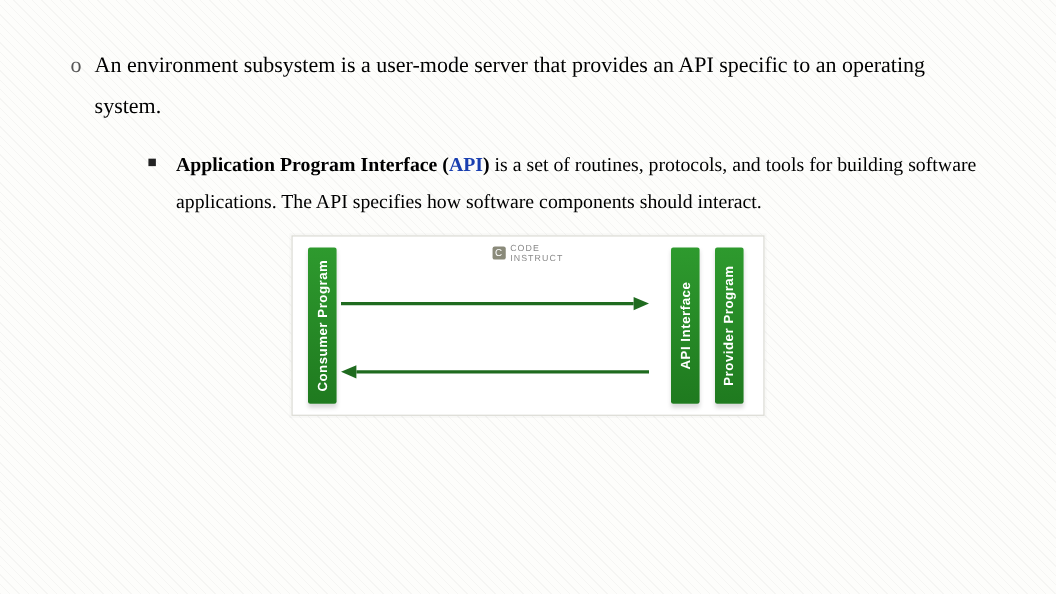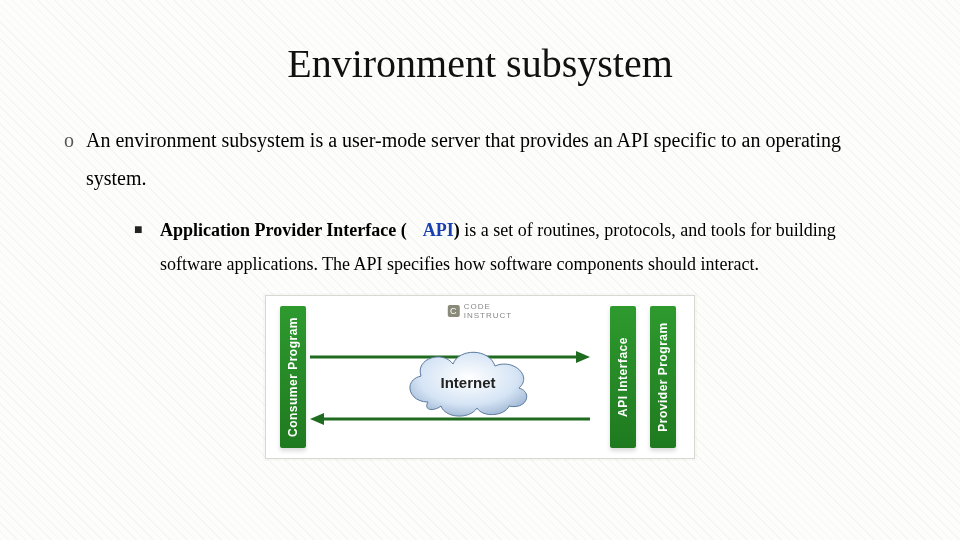--- a/index.html
+++ b/index.html
@@ -50,21 +50,21 @@
   }
   .lvl2 .bullet {
     width: 26px;
     flex: 0 0 26px;
     color: #222;
     font-size: 14px;
     padding-top: 4px;
   }
   .lvl2 .text { flex: 1; }
   .api-bold { font-weight: 700; }
-  .api-link { font-weight: 700; color: #1a3fb0; margin-left: 16px; }
+  .api-link { font-weight: 700; color: #1a3fb0; }
 
   
   .diagram {
     margin: 14px auto 0;
     width: 430px;
     height: 164px;
     background: #fff;
     border: 1px solid #d8d8d0;
     position: relative;
     box-sizing: border-box;
@@ -144,31 +144,30 @@
   }
   .arrow svg { display: block; }
   .arrow-top { left: 44px; top: 54px; width: 280px; }
   .arrow-bot { left: 44px; top: 116px; width: 280px; }
 </style>
 </head>
 <body>
 
 <div class="slide">
 
-  <h1 class="title">Environment subsystem</h1>
 
   <div class="lvl1">
     <div class="bullet">o</div>
     <div class="text">An environment subsystem is a user-mode server that provides an API specific to an operating system.</div>
   </div>
 
   <div class="lvl2">
     <div class="bullet">■</div>
     <div class="text">
-      <span class="api-bold">Application Provider Interface (</span><span class="api-link">API</span><span class="api-bold">)</span><span> is a set of routines, protocols, and tools for building software applications. The API specifies how software components should interact.</span>
+      <span class="api-bold">Application Program Interface (</span><span class="api-link">API</span><span class="api-bold">)</span><span> is a set of routines, protocols, and tools for building software applications. The API specifies how software components should interact.</span>
     </div>
   </div>
 
   <div class="diagram">
 
     <div class="logo">
       <span class="sq">C</span>
       <span>
         <span>CODE</span><br>
         <span>INSTRUCT</span>
@@ -191,37 +190,16 @@
         <polygon points="266,1 280,7 266,13" fill="#1f6b1f"></polygon>
       </svg>
     </div>
     <div class="arrow arrow-bot">
       <svg viewBox="0 0 280 14" width="280" height="14">
         <line x1="14" y1="7" x2="280" y2="7" stroke="#1f6b1f" stroke-width="3"></line>
         <polygon points="14,1 0,7 14,13" fill="#1f6b1f"></polygon>
       </svg>
     </div>
 
-    <div class="cloud-wrap">
-      <svg viewBox="0 0 150 84">
-        <defs>
-          <radialGradient id="cg" cx="50%" cy="40%" r="70%">
-            <stop offset="0%" stop-color="#ffffff"></stop>
-            <stop offset="60%" stop-color="#d5e4f5"></stop>
-            <stop offset="100%" stop-color="#8fa9c9"></stop>
-          </radialGradient>
-        </defs>
-        <path d="M35 62
-                 C15 62 10 40 28 36
-                 C22 18 50 10 60 24
-                 C66 8 96 8 102 26
-                 C120 18 140 36 126 48
-                 C140 52 134 70 116 66
-                 C112 76 90 78 84 68
-                 C76 80 52 78 48 66
-                 C40 72 30 70 35 62 Z" fill="url(#cg)" stroke="#5d7aa0" stroke-width="1"></path>
-      </svg>
-      <div class="cloud-label">Internet</div>
-    </div>
 
   </div>
 
 </div>
 
 </body></html>

